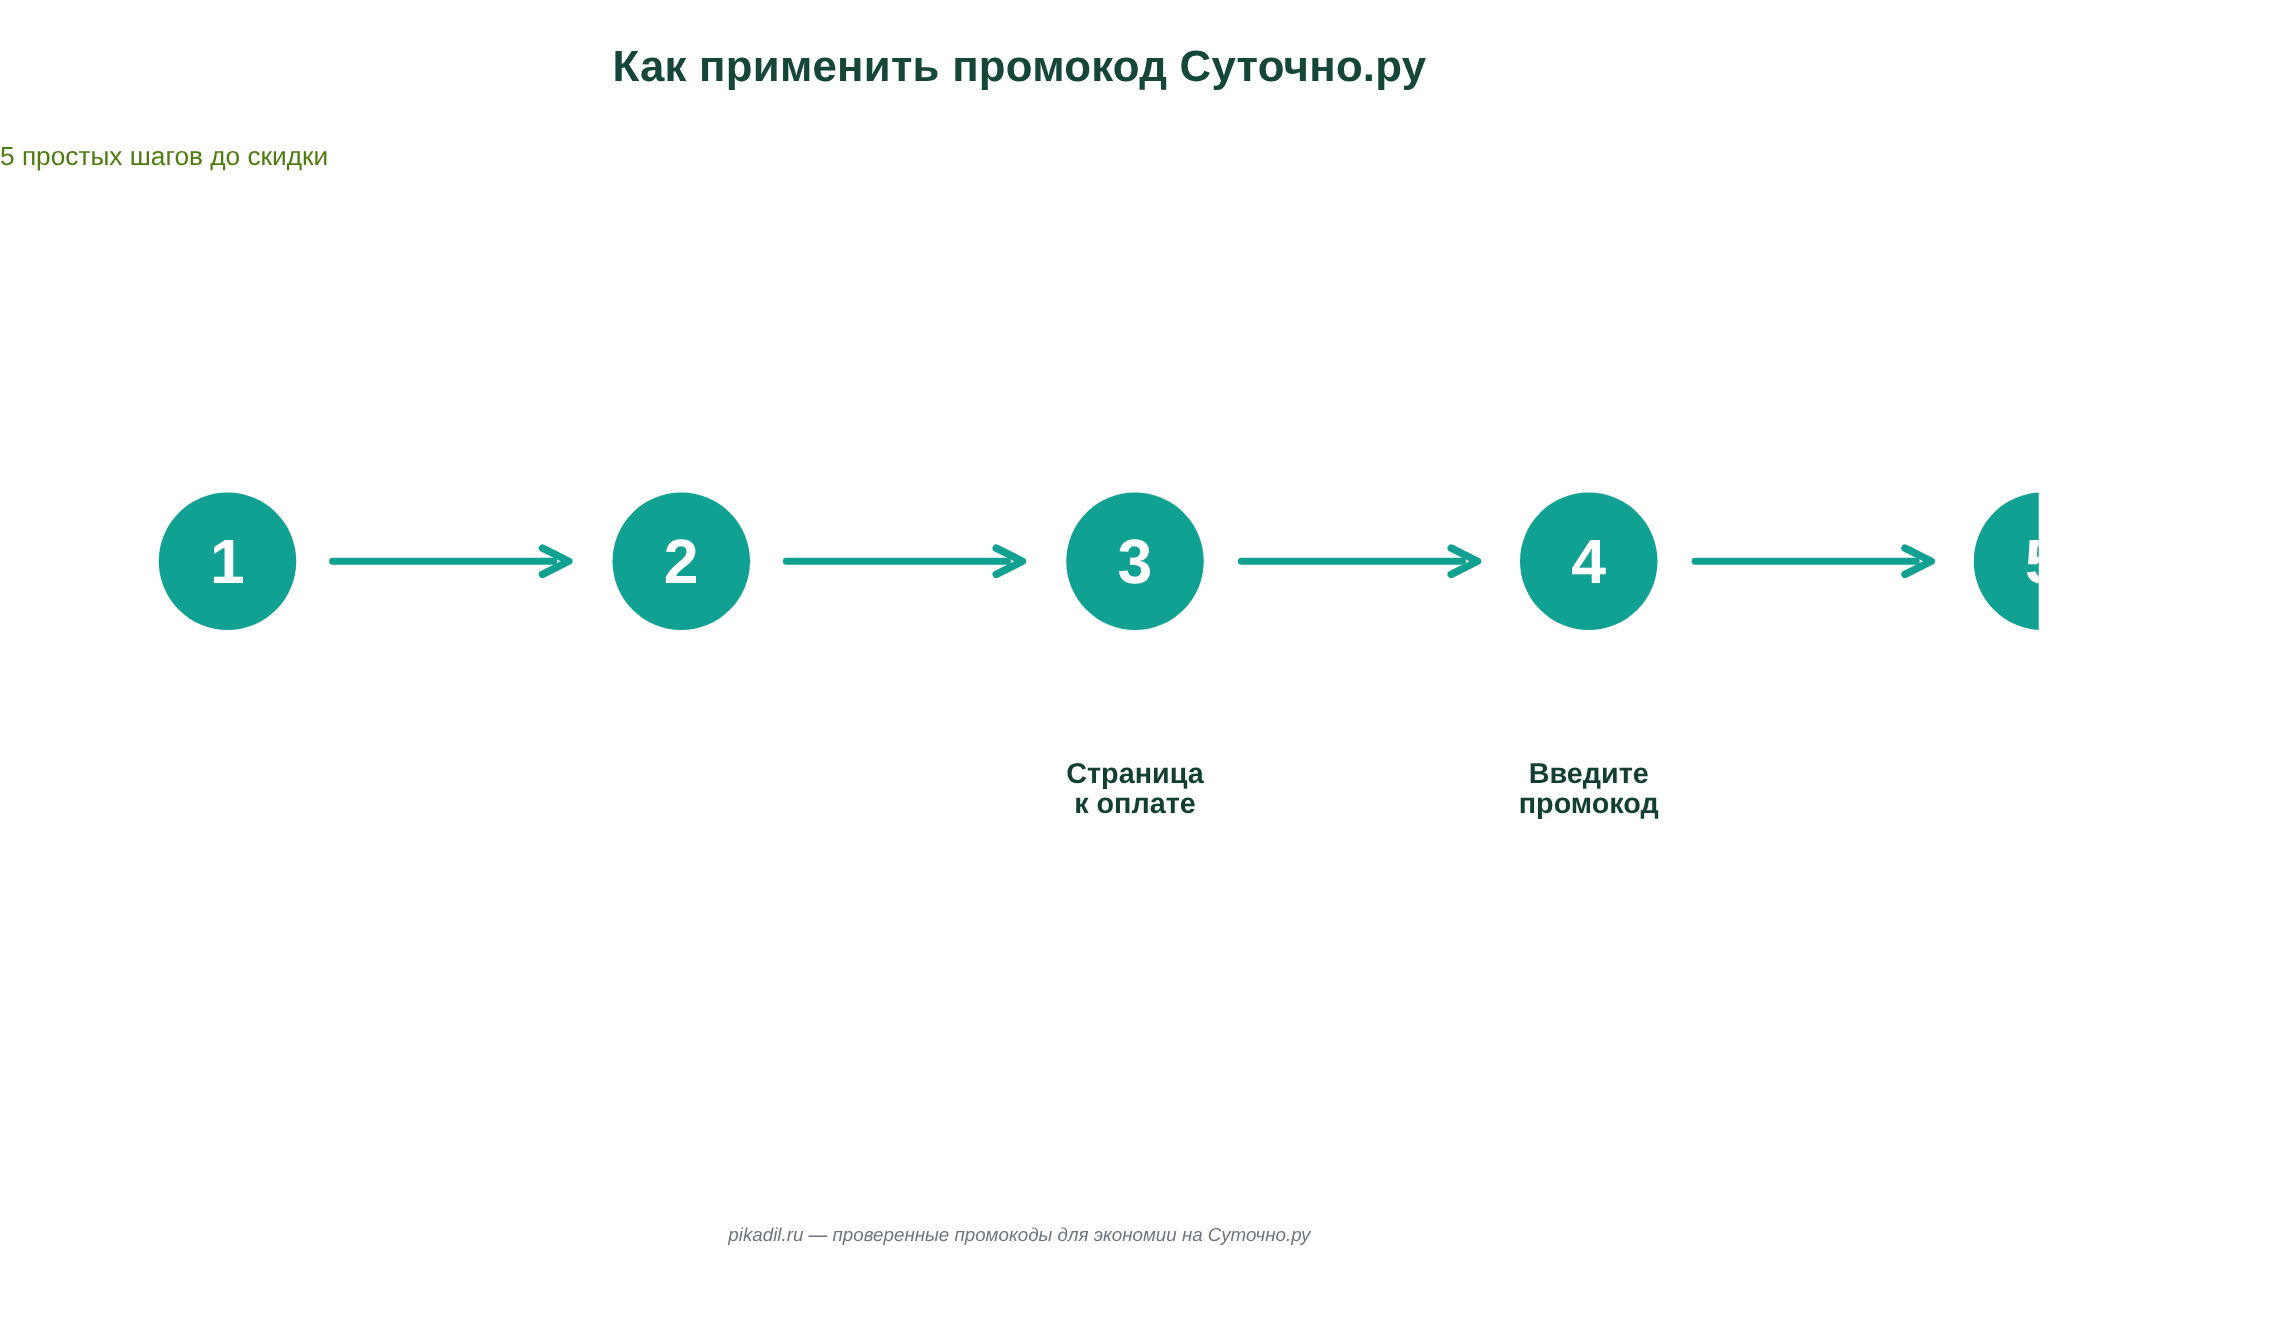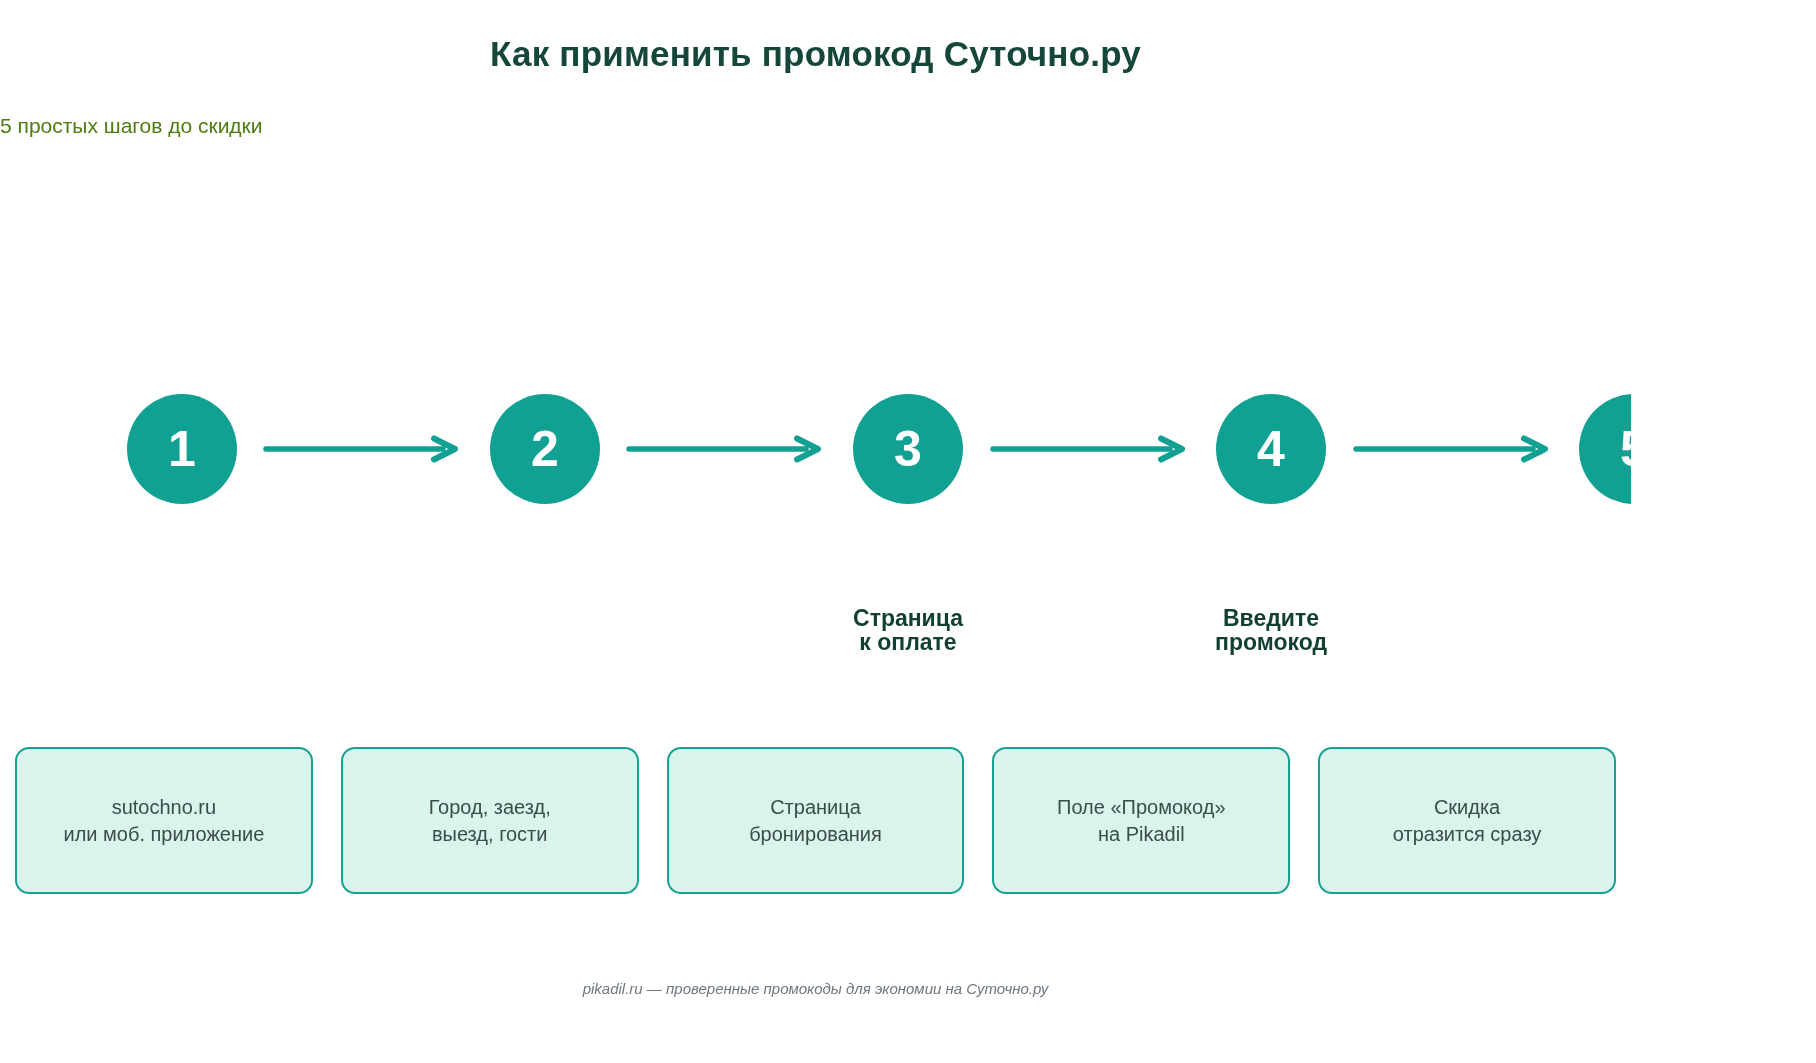--- a/index.html
+++ b/index.html
@@ -138,28 +138,16 @@
   <svg class="arrow a4" width="200" height="28" viewBox="0 0 200 28">
     <line x1="3" y1="14" x2="180" y2="14" stroke="#11a192" stroke-width="5.5" stroke-linecap="round"></line>
     <path d="M171 3.5 L192 14 L171 24.5" fill="none" stroke="#11a192" stroke-width="6" stroke-linejoin="round" stroke-linecap="round"></path>
   </svg>
 
   <div class="label l3">Страница
 к оплате</div>
   <div class="label l4">Введите
 промокод</div>
 
-  <div class="boxes">
-    <div class="box">sutochno.ru
-или моб. приложение</div>
-    <div class="box">Город, заезд,
-выезд, гости</div>
-    <div class="box">Страница
-бронирования</div>
-    <div class="box">Поле «Промокод»
-на Pikadil</div>
-    <div class="box">Скидка
-отразится сразу</div>
-  </div>
 
   <div class="footer">pikadil.ru — проверенные промокоды для экономии на Суточно.ру</div>
 
 </div>
 
 </body></html>

